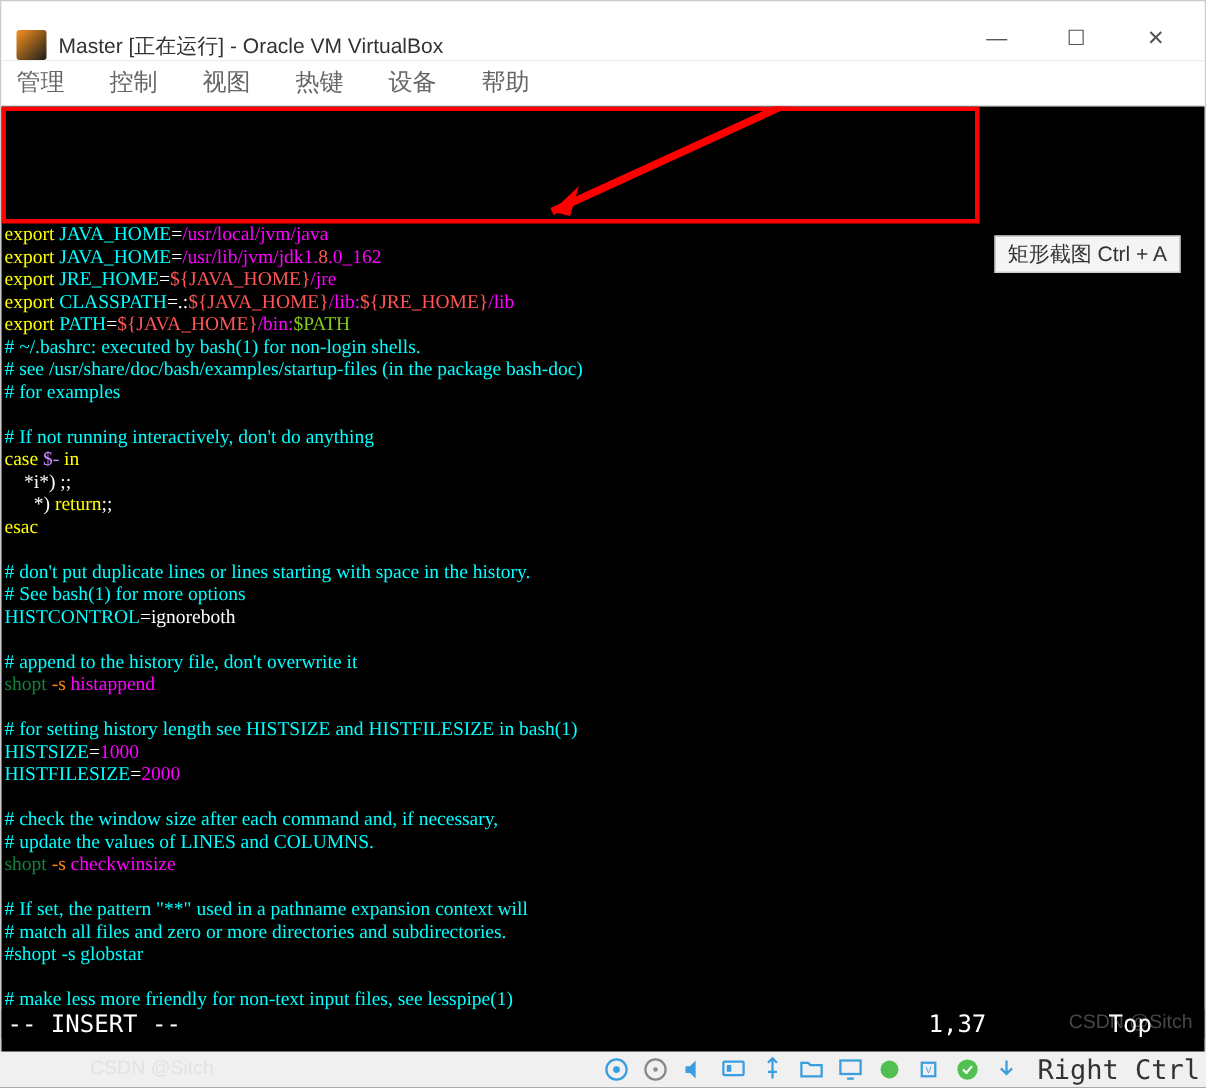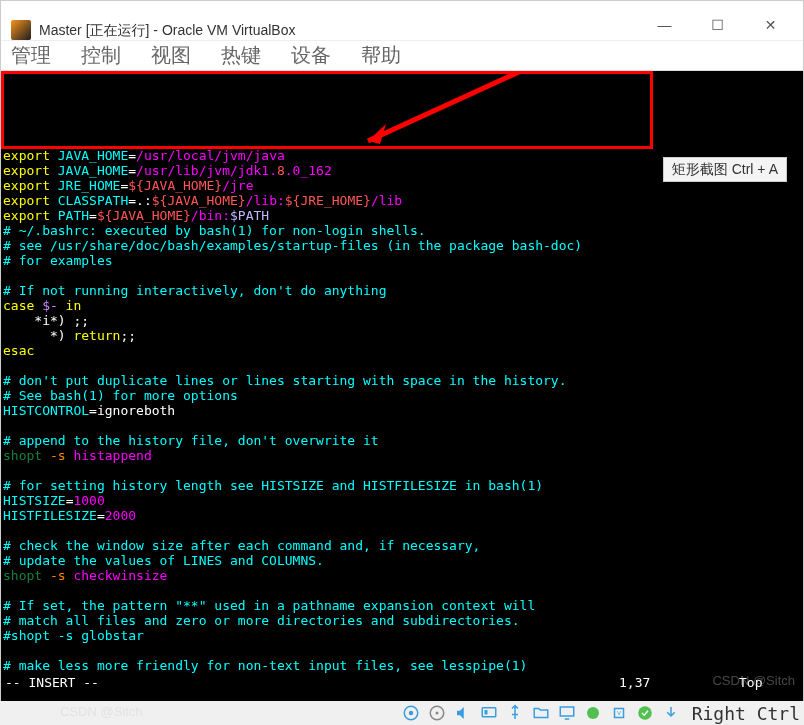--- a/index.html
+++ b/index.html
@@ -3,38 +3,38 @@
 <meta charset="utf-8">
 <style>
 * { margin: 0; padding: 0; box-sizing: border-box; }
 body { width: 804px; height: 725px; font-family: 'Segoe UI', sans-serif; background: #fff; overflow: hidden; position: relative; }
 .window { width: 804px; height: 725px; border: 1px solid #ccc; display: flex; flex-direction: column; }
 .titlebar { height: 40px; background: #fff; display: flex; align-items: flex-end; padding: 0 10px; border-bottom: 1px solid #eee; }
 .titlebar .icon { width: 20px; height: 20px; background: linear-gradient(135deg,#f7931e,#1d1d1d); margin-right: 8px; border-radius: 2px; }
 .titlebar .title { flex: 1; font-size: 14px; color: #333; }
 .winbtns { display: flex; gap: 8px; }
 .winbtn { width: 45px; height: 30px; display: flex; align-items: center; justify-content: center; color: #555; font-size: 14px; }
-.menubar { height: 30px; background: #fff; display: flex; align-items: center; padding: 0 10px; gap: 30px; font-size: 20px; color: #666; border-bottom: 1px solid #ddd; }
+.menubar { height: 30px; background: #fff; display: flex; align-items: center; padding: 0 10px; gap: 30px; font-size: 16px; color: #666; border-bottom: 1px solid #ddd; }
 .menuitem { cursor: pointer; }
 .terminal { flex: 1; background: #000; font-family: 'Consolas', monospace; font-size: 13px; line-height: 15px; padding: 2px; color: #fff; position: relative; overflow: hidden; white-space: pre; }
 .redbox { position: absolute; top: 0; left: 0; right: 150px; height: 78px; border: 3px solid #f00; pointer-events: none; z-index: 5; }
 .arrow { position: absolute; top: -30px; left: 300px; z-index: 6; }
 .arrow svg { width: 200px; height: 120px; }
 .tooltip { position: absolute; top: 86px; right: 16px; background: #f4f4f4; border: 1px solid #ccc; padding: 4px 8px; font-size: 14px; color: #333; font-family: 'Segoe UI', sans-serif; z-index: 10; }
-.ln { display: block; min-height: 15px; }
+.ln { display: block; min-height: 15px; font-family: Liberation Serif, serif; }
 .c-cyan { color: #00ffff; }
 .c-yellow { color: #ffff00; }
 .c-magenta { color: #ff00ff; }
 .c-white { color: #ffffff; }
 .c-green { color: #15803d; }
 .c-red { color: #ff5555; }
 .c-orange { color: #ff8800; }
 .c-purple { color: #cc88ff; }
-.c-blue { color: #c4b5fd; }
-.status { position: absolute; bottom: 32px; left: 0; right: 0; background: #000; color: #fff; font-family: 'Consolas', monospace; font-size: 13px; padding: 2px 4px; display: flex; }
+.c-blue { color: #84cc16; }
+.status { position: absolute; bottom: 32px; left: 0; right: 0; background: #000; color: #fff; font-family: 'Consolas', monospace; font-size: 16px; padding: 2px 4px; display: flex; }
 .status .left { flex: 1; }
 .status .mid { width: 120px; }
 .status .right { width: 60px; text-align: left; }
 .taskbar { position: absolute; bottom: 0; left: 0; right: 0; height: 24px; display: flex; align-items: center; justify-content: flex-end; gap: 4px; padding: 0 4px; background: #f0f0f0; }
 .tbicon { width: 22px; height: 22px; display: flex; align-items: center; justify-content: center; font-size: 14px; border-radius: 2px; }
 .tbicon svg { width: 18px; height: 18px; }
 .rightctrl { font-family: 'Consolas', monospace; font-size: 18px; color: #333; margin-left: 6px; }
 .watermark { position: absolute; bottom: 36px; right: 8px; color: rgba(200,200,200,0.35); font-size: 13px; font-family: sans-serif; z-index: 3; pointer-events: none; }
 .watermark2 { position: absolute; bottom: 6px; left: 60px; color: rgba(200,200,200,0.35); font-size: 13px; font-family: sans-serif; z-index: 3; pointer-events: none; }
 </style>

